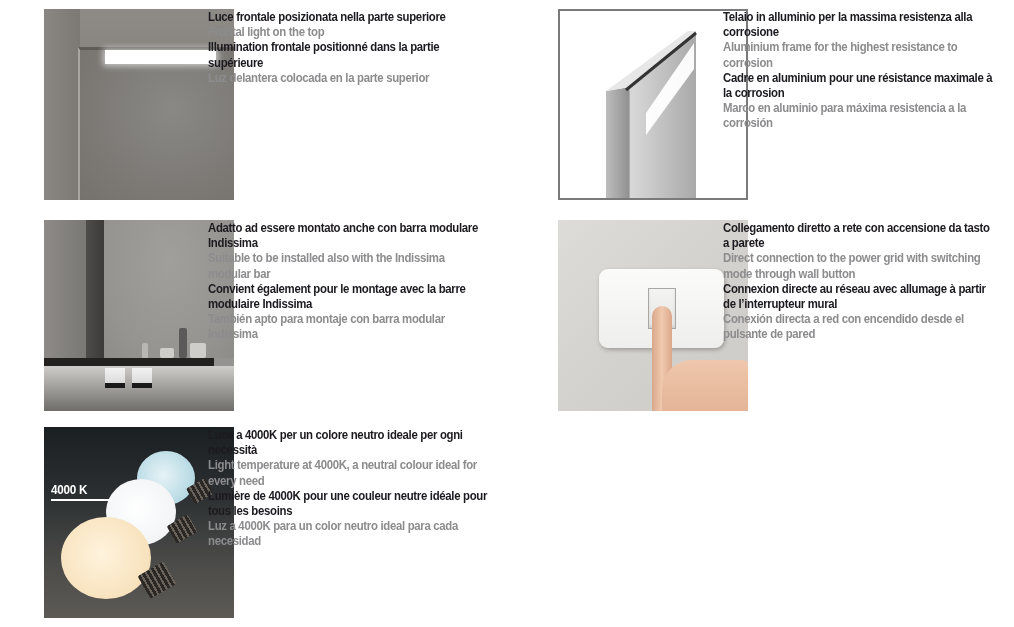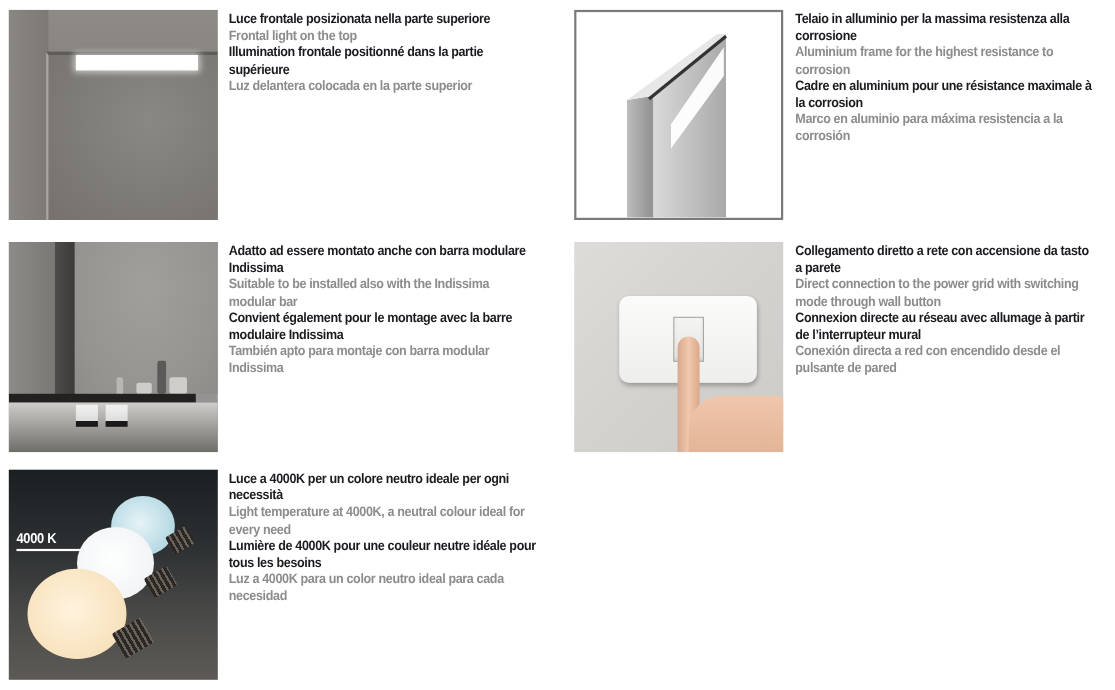--- a/index.html
+++ b/index.html
@@ -1,21 +1,21 @@
 <!DOCTYPE html>
 <html><head>
   <meta charset="utf-8">
   <style>
     * { box-sizing: border-box; margin: 0; padding: 0; }
     html, body {
       width: 1014px; height: 627px; background: #ffffff; overflow: hidden;
       font-family: "Liberation Sans", "DejaVu Sans", sans-serif;
     }
     .page { position: relative; width: 1014px; height: 627px; }
-    .thumb { position: absolute; overflow: hidden; }
+    .thumb { position: absolute; overflow: hidden; margin-left: 36px; }
     .text {
       position: absolute;
       font-size: 12.4px;
       line-height: 15.2px;
       font-weight: bold;
       letter-spacing: -0.35px;
       transform: scaleX(0.92);
       transform-origin: left top;
     }
     .text .it { color: #1c1a1f; display: block; }

